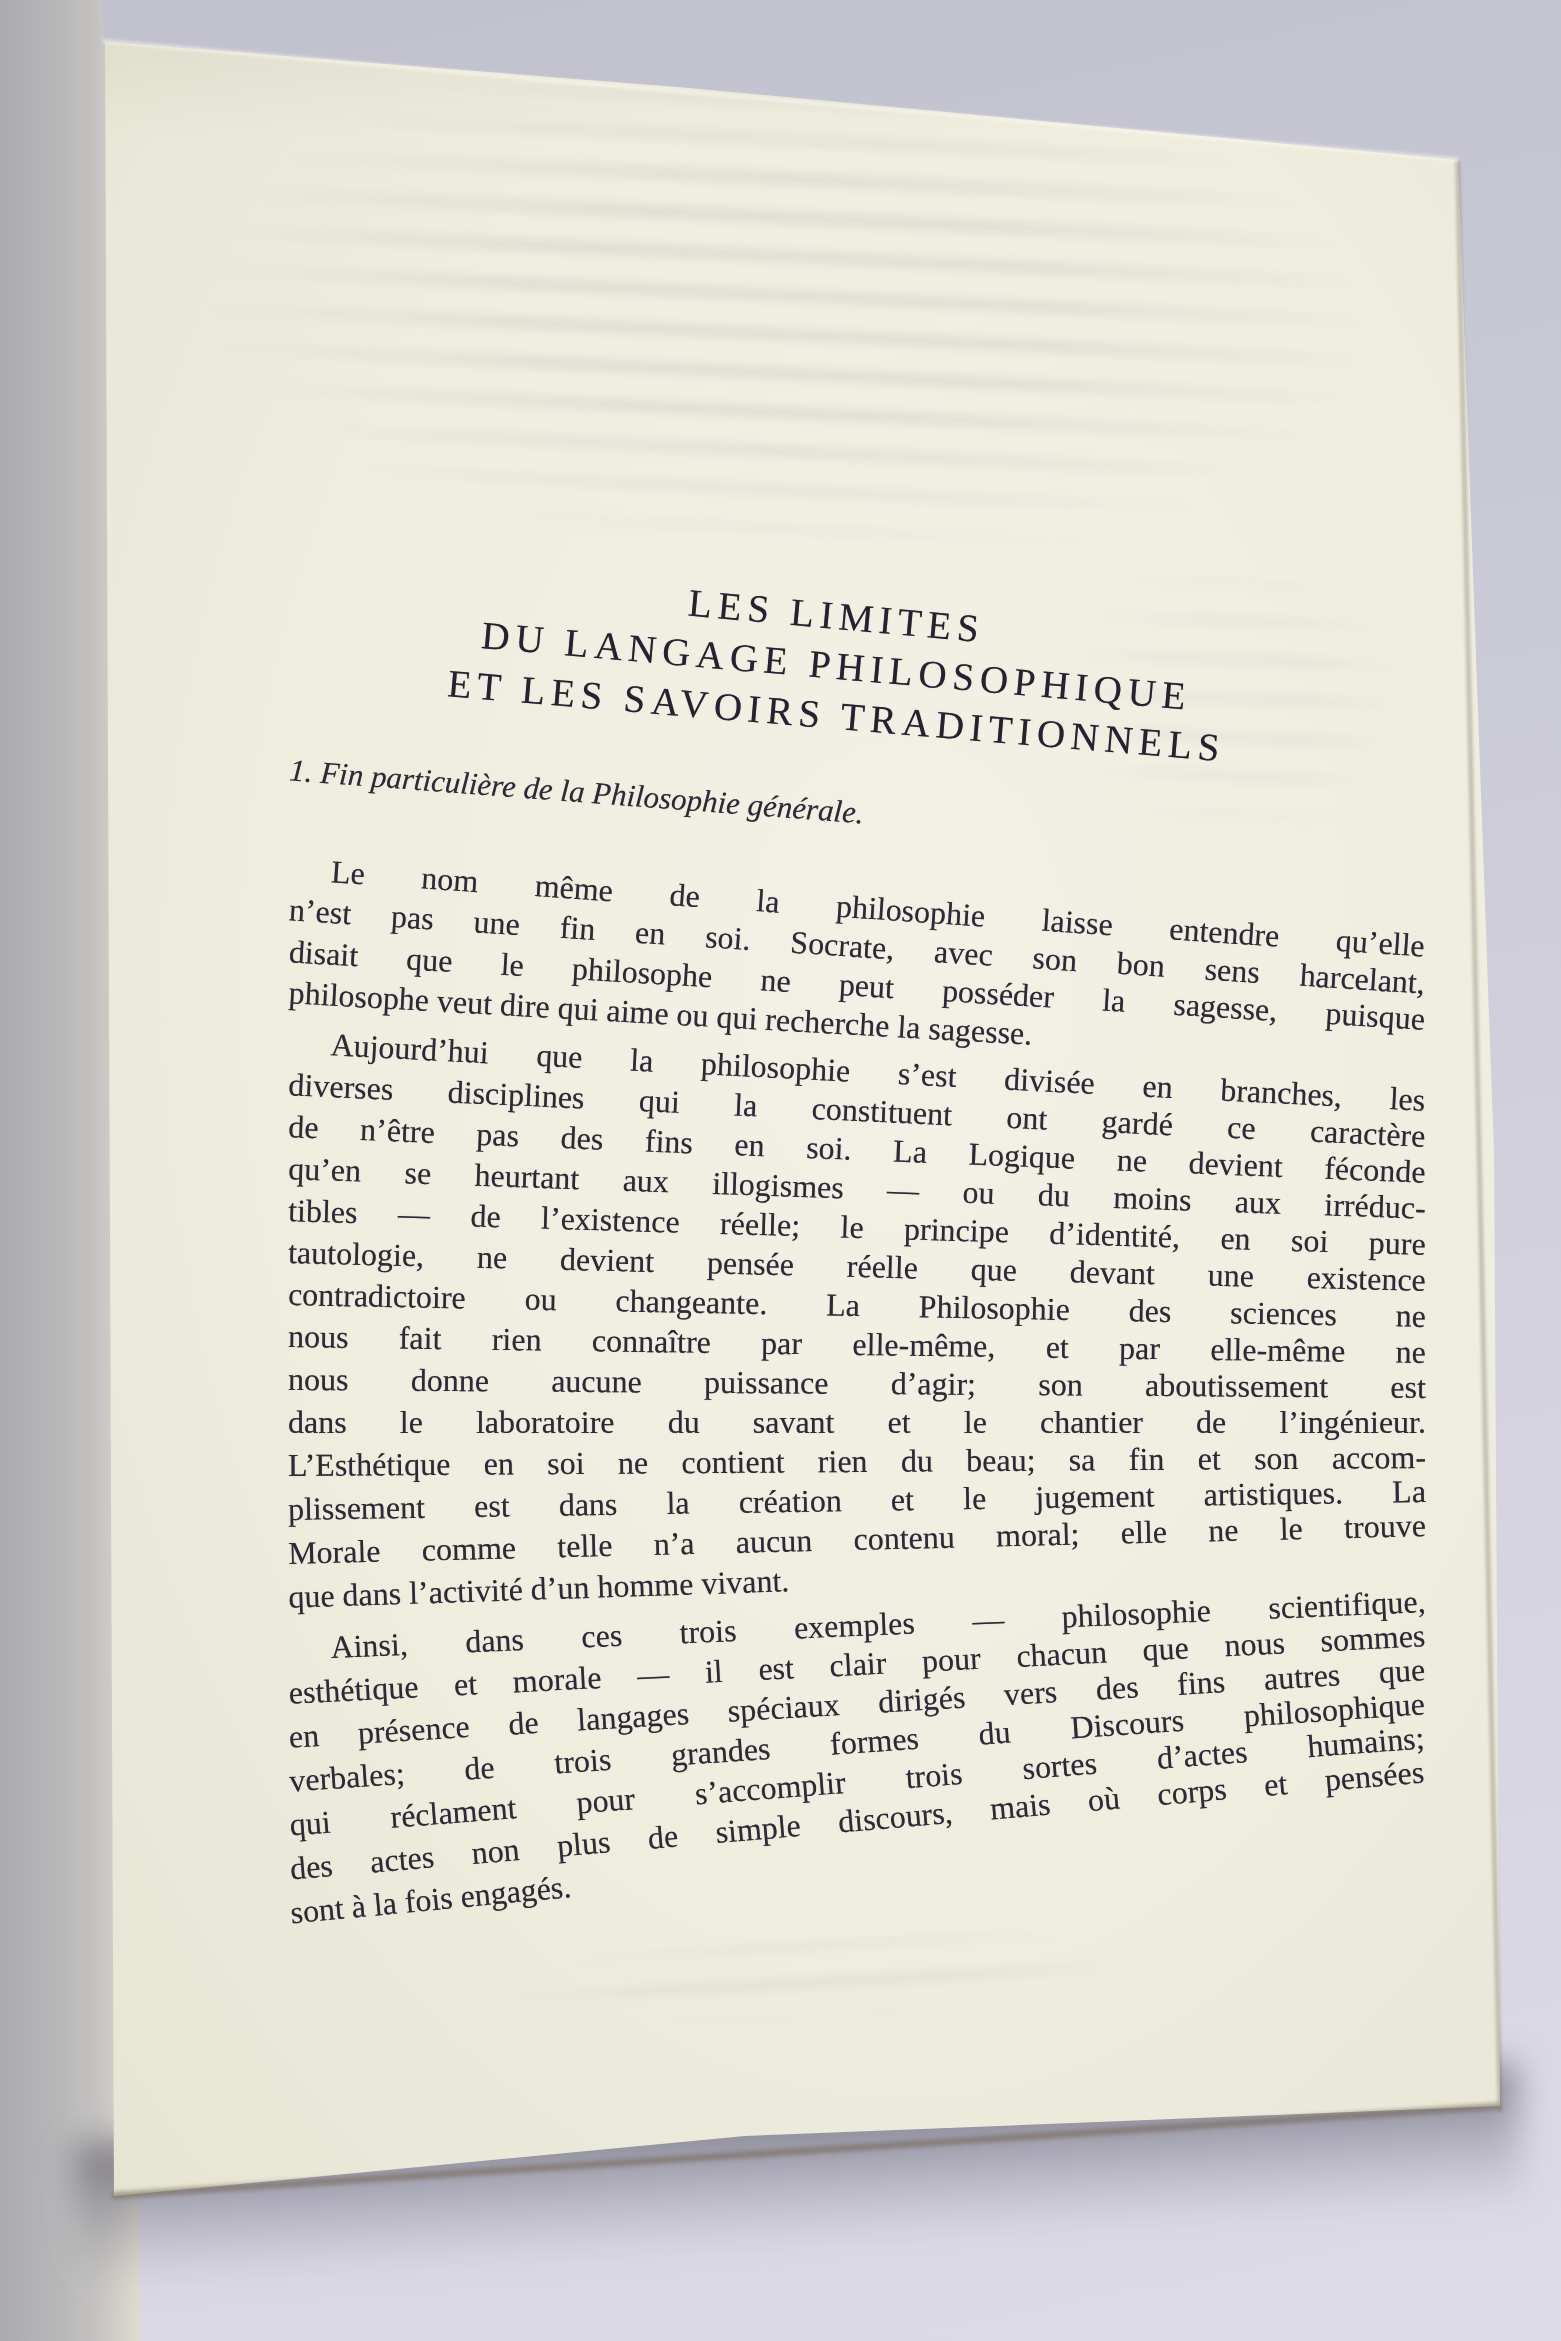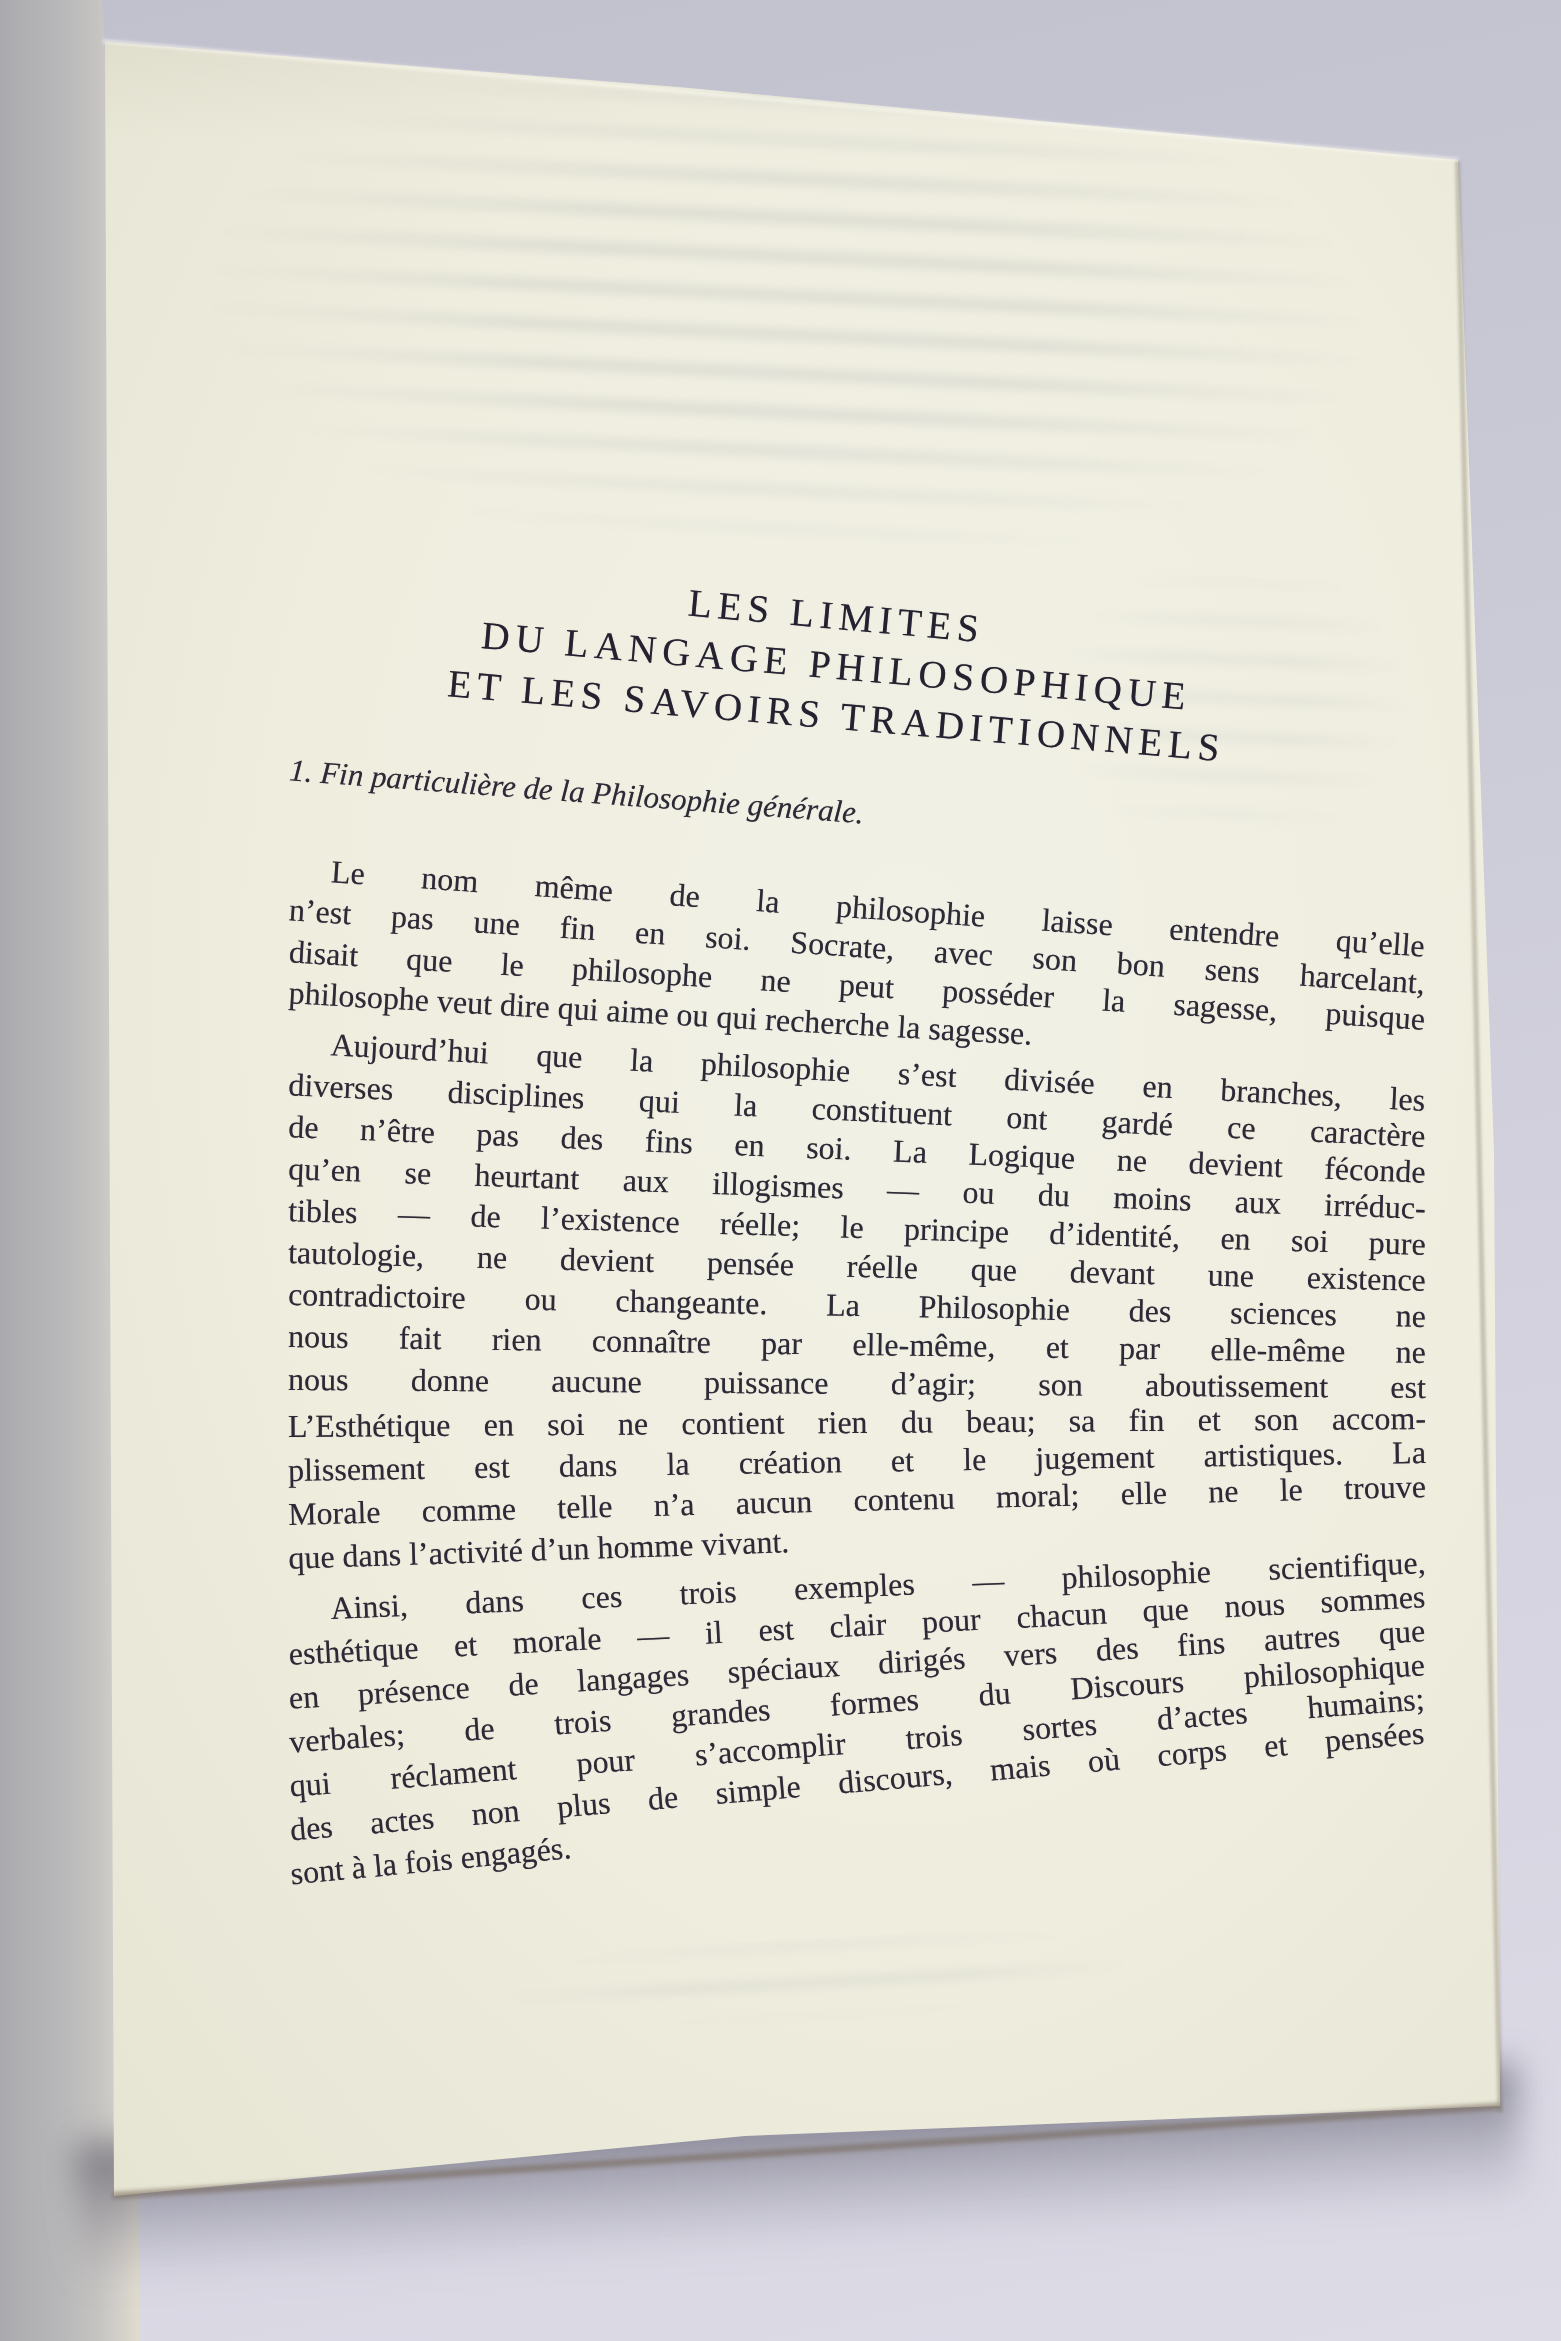--- a/index.html
+++ b/index.html
@@ -99,20 +99,21 @@
     <div class="para">
       <div class="bline first" style="--r:2.9deg">Aujourd’hui que la philosophie s’est divisée en branches, les</div>
       <div class="bline" style="--r:2.6deg">diverses disciplines qui la constituent ont gardé ce caractère</div>
       <div class="bline" style="--r:2.3deg">de n’être pas des fins en soi. La Logique ne devient féconde</div>
       <div class="bline" style="--r:2.0deg">qu’en se heurtant aux illogismes — ou du moins aux irréduc-</div>
       <div class="bline" style="--r:1.7deg">tibles — de l’existence réelle; le principe d’identité, en soi pure</div>
       <div class="bline" style="--r:1.4deg">tautologie, ne devient pensée réelle que devant une existence</div>
       <div class="bline" style="--r:1.1deg">contradictoire ou changeante. La Philosophie des sciences ne</div>
       <div class="bline" style="--r:0.8deg">nous fait rien connaître par elle-même, et par elle-même ne</div>
       <div class="bline" style="--r:0.4deg">nous donne aucune puissance d’agir; son aboutissement est</div>
+      <div class="bline" style="--r:0deg">dans le laboratoire du savant et le chantier de l’ingénieur.</div>
       <div class="bline" style="--r:-0.4deg">L’Esthétique en soi ne contient rien du beau; sa fin et son accom-</div>
       <div class="bline" style="--r:-0.9deg">plissement est dans la création et le jugement artistiques. La</div>
       <div class="bline" style="--r:-1.4deg">Morale comme telle n’a aucun contenu moral; elle ne le trouve</div>
       <div class="bline last" style="--r:-1.9deg">que dans l’activité d’un homme vivant.</div>
     </div>
 
     <div class="para">
       <div class="bline first" style="--r:-2.4deg">Ainsi, dans ces trois exemples — philosophie scientifique,</div>
       <div class="bline" style="--r:-2.9deg">esthétique et morale — il est clair pour chacun que nous sommes</div>
       <div class="bline" style="--r:-3.4deg">en présence de langages spéciaux dirigés vers des fins autres que</div>

